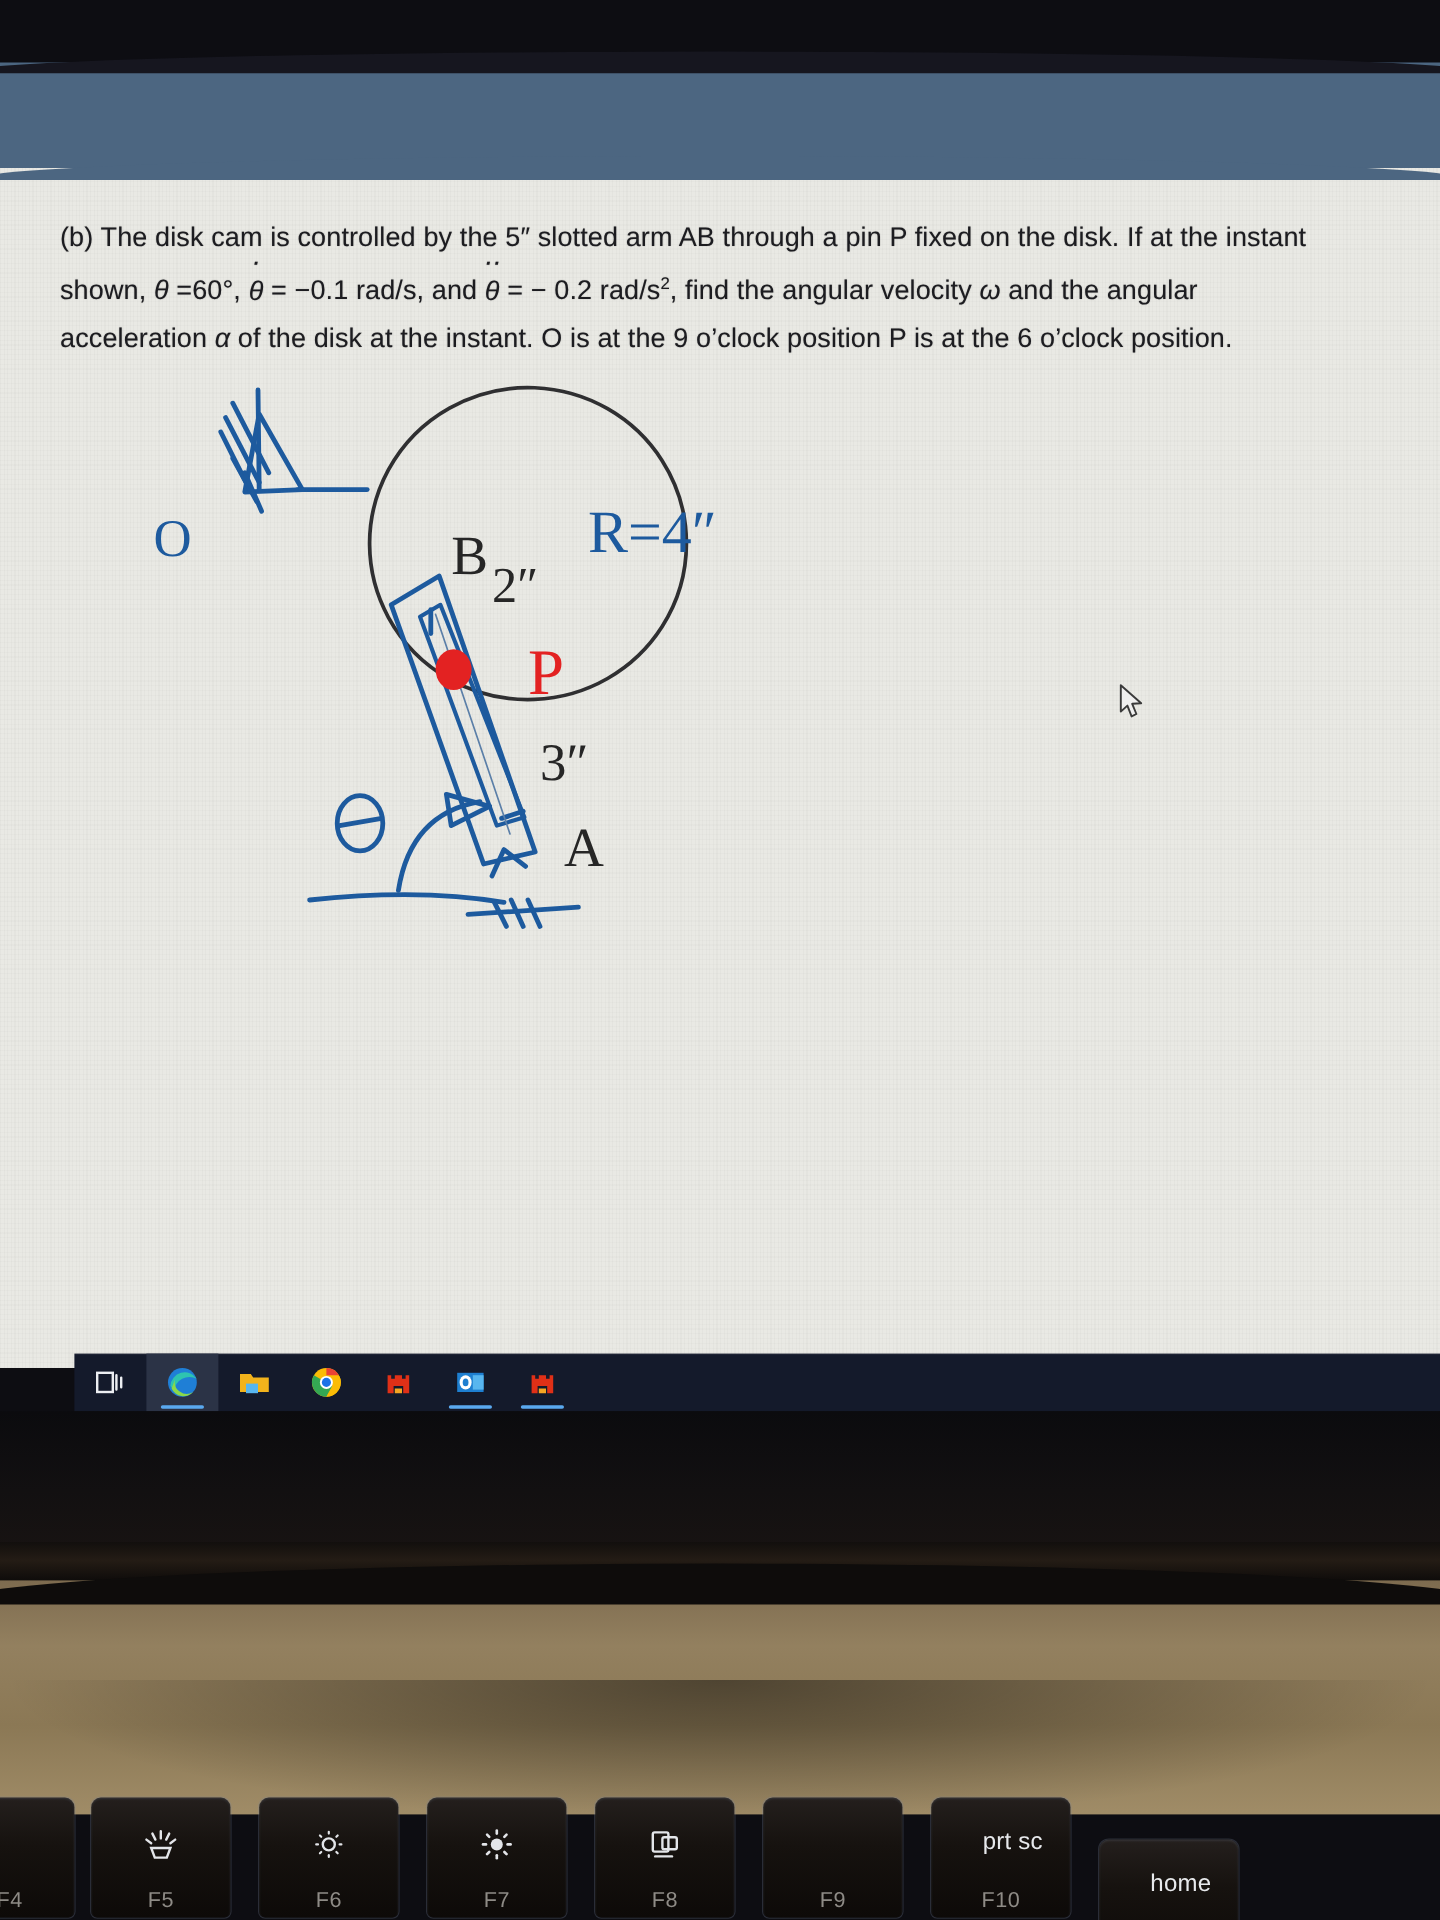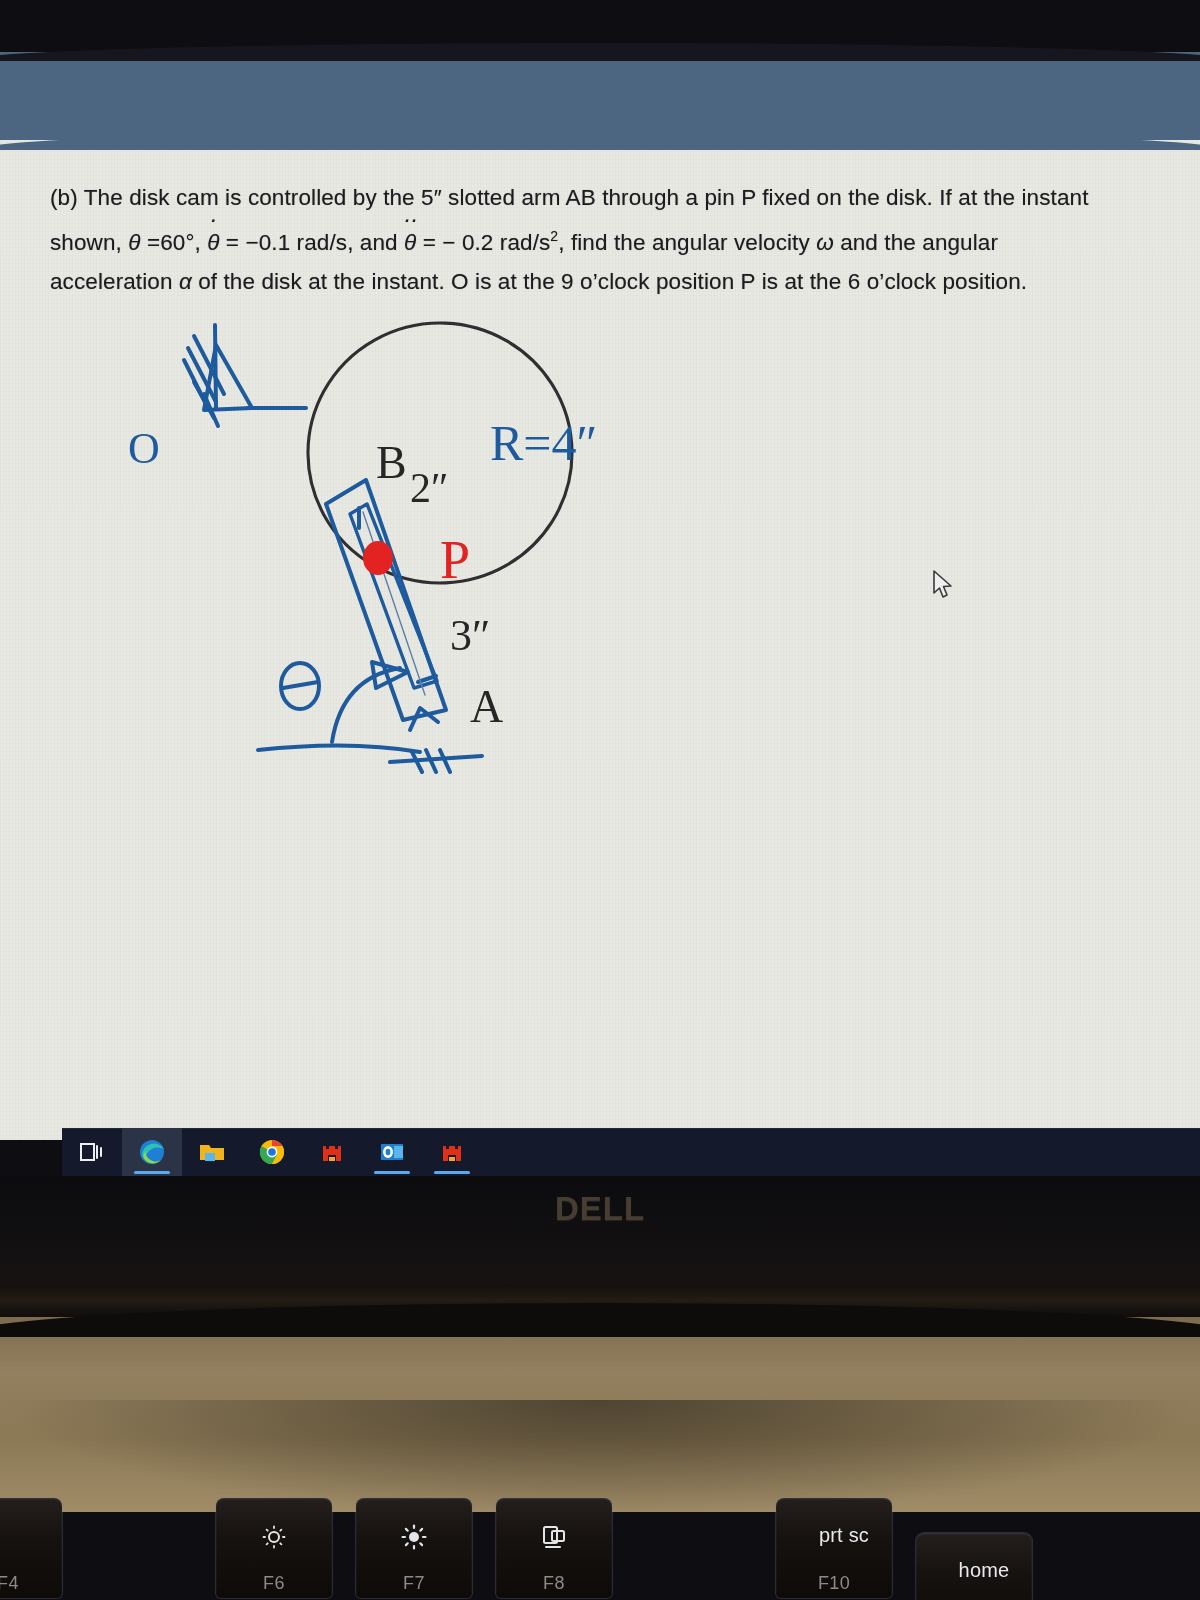--- a/index.html
+++ b/index.html
@@ -319,32 +319,40 @@
         <svg class="tb-ico" viewBox="0 0 30 30">
           <path d="M6 9 L9 9 L9 12 L12 12 L12 9 L18 9 L18 12 L21 12 L21 9 L24 9 L24 24 L19 24 L19 18 L11 18 L11 24 L6 24 Z" fill="#e03017"></path>
           <path d="M12 20 L18 20 L18 24 L12 24 Z" fill="#f5a623"></path>
         </svg>
       </span>
       <span class="underline"></span>
     </div>
   </div>
 
   <div class="screen-bottom-bezel"></div>
-  <div class="dell-logo">DELL</div>
 
   <div class="hinge"></div>
   <div class="deck"></div>
   <div class="deck-shadow"></div>
 
   <div class="keyrow">
 
     <div class="key" style="left:-46px;width:108px;">
       <span class="fn">F4</span>
     </div>
 
+    <div class="key" style="left:76px;width:116px;">
+      <span class="glyph">
+        <svg width="30" height="28" viewBox="0 0 30 28">
+          <path d="M7 17 L23 17 L20 25 L10 25 Z" fill="none" stroke="#e3e5e9" stroke-width="2"></path>
+          <path d="M15 3 L15 9 M8 5 L10.5 10 M22 5 L19.5 10 M3 10 L7 13 M27 10 L23 13" stroke="#e3e5e9" stroke-width="2" stroke-linecap="round"></path>
+        </svg>
+      </span>
+      <span class="fn">F5</span>
+    </div>
 
     <div class="key" style="left:216px;width:116px;">
       <span class="glyph">
         <svg width="30" height="28" viewBox="0 0 30 28">
           <circle cx="15" cy="14" r="5" fill="none" stroke="#e3e5e9" stroke-width="2"></circle>
           <g stroke="#e3e5e9" stroke-width="1.8" stroke-linecap="round">
             <path d="M15 3.5 L15 5"></path>
               <path d="M15 23 L15 24.5"></path>
             <path d="M4.5 14 L6 14"></path>
               <path d="M24 14 L25.5 14"></path>
@@ -381,20 +389,23 @@
       <span class="glyph">
         <svg width="30" height="28" viewBox="0 0 30 28">
           <rect x="5" y="4" width="13" height="16" rx="1.5" fill="none" stroke="#e3e5e9" stroke-width="2"></rect>
           <rect x="13" y="8" width="12" height="10" rx="1.5" fill="none" stroke="#e3e5e9" stroke-width="2"></rect>
           <path d="M7 24 L21 24" stroke="#e3e5e9" stroke-width="2" stroke-linecap="round"></path>
         </svg>
       </span>
       <span class="fn">F8</span>
     </div>
 
+    <div class="key" style="left:636px;width:116px;">
+      <span class="fn">F9</span>
+    </div>
 
     <div class="key" style="left:776px;width:116px;">
       <span class="primary">prt sc</span>
       <span class="fn">F10</span>
     </div>
 
     <div class="key" style="left:916px;width:116px;margin-top:35px;">
       <span class="primary">home</span>
       <span class="fn">F11</span>
     </div>

